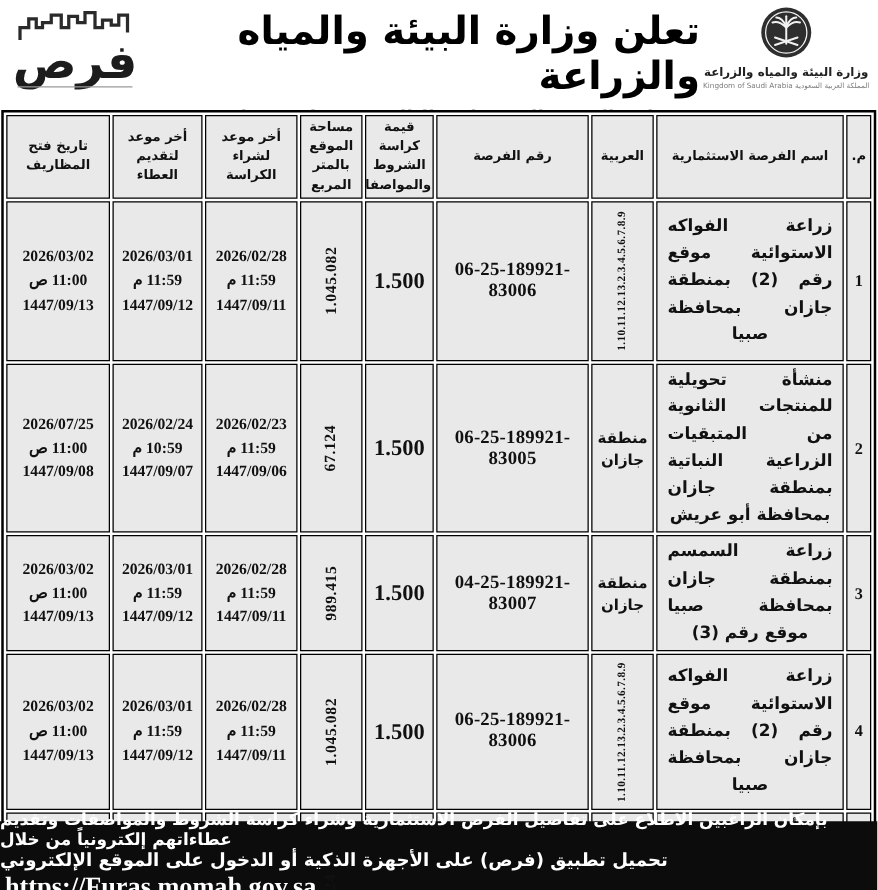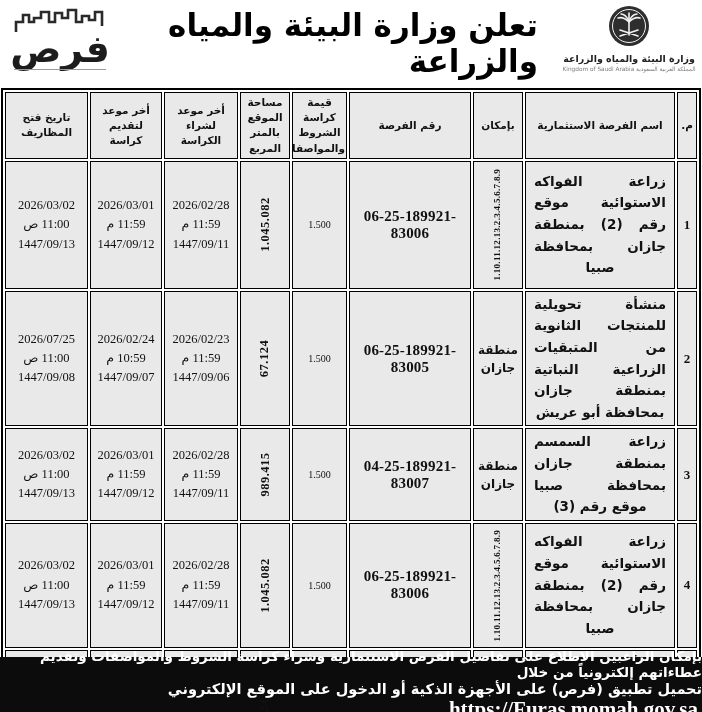--- a/index.html
+++ b/index.html
@@ -14,21 +14,21 @@
   
   .header { height: 88px; display: flex; align-items: stretch; padding: 2px 4px 0 4px; }
   .furas { width: 112px; display: flex; flex-direction: column; align-items: center; padding-top: 4px; }
   .furas svg { display: block; }
   .furas-word { font-size: 38px; font-weight: bold; line-height: 0.9; color: #1c1c1c; letter-spacing: -1px; }
   .furas-line { width: 92px; border-top: 1px solid #9a9a9a; margin: 3px 0 2px 0; }
   .furas-tag { font-size: 8px; font-weight: bold; color: #8a8a8a; direction: rtl; }
   .titles { flex: 1; text-align: right; direction: rtl; padding-top: 6px; }
   .main-title { font-size: 31px; font-weight: bold; color: #000; line-height: 1.15; }
   .sub-title { font-size: 15px; font-weight: bold; color: #000; margin-top: 6px; }
-  .ministry { width: 138px; display: flex; flex-direction: column; align-items: center; padding-top: 3px; margin-left: 22px; }
+  .ministry { width: 138px; display: flex; flex-direction: column; align-items: center; padding-top: 3px; }
   .ministry-ar { font-size: 9.5px; font-weight: bold; color: #222; margin-top: 2px; direction: rtl; }
   .ministry-en { font-size: 7.5px; font-weight: bold; color: #333; }
   .ministry-kingdom { font-size: 5.8px; color: #7c7c7c; margin-top: 2px; direction: rtl; }
 
   
   .tbl-wrap { height: 569px; }
   table {
     direction: rtl;
     width: 700px; margin: 0 1px;
     border-collapse: separate; border-spacing: 2px;
@@ -48,37 +48,37 @@
   tr.r1 td { height: 128px; }
   tr.r2 td { height: 87px; }
   tr.r3 td { height: 71px; }
   tr.r4 td { height: 125px; }
   tr.r5 td { height: 102px; }
 
   td.c-num { font-family: "Liberation Serif", "DejaVu Serif", serif; font-weight: bold; font-size: 13px; }
   td.c-name { font-size: 13.5px; font-weight: bold; line-height: 1.6; padding: 2px 8px; text-align: justify; text-align-last: center; direction: rtl; }
   td.c-region { font-size: 12px; font-weight: bold; line-height: 1.5; white-space: pre-line; }
   td.c-oppno { font-family: "Liberation Serif", "DejaVu Serif", serif; direction: ltr; font-weight: bold; font-size: 15px; letter-spacing: 0.2px; }
-  td.c-value { font-family: "Liberation Serif", "DejaVu Serif", serif; font-weight: normal; font-size: 10px; }
-  td.c-date { font-family: "Liberation Serif", "DejaVu Serif", serif; font-weight: normal; font-size: 12.5px; line-height: 1.55; white-space: pre-line; direction: rtl; }
+  td.c-value { font-family: "Liberation Serif", "DejaVu Serif", serif; font-weight: bold; font-size: 18px; }
+  td.c-date { font-family: "Liberation Serif", "DejaVu Serif", serif; font-weight: bold; font-size: 12.5px; line-height: 1.55; white-space: pre-line; direction: rtl; }
 
   .vwrap { width: 100%; height: 100%; display: flex; align-items: center; justify-content: center; }
   .vspan {
     display: inline-block; white-space: nowrap;
     transform: rotate(-90deg); transform-origin: center;
     font-family: "Liberation Serif", "DejaVu Serif", serif; font-weight: bold;
   }
   .v-area { font-size: 12.5px; letter-spacing: 0.5px; }
   .v-region { font-size: 9px; letter-spacing: 0.3px; }
 
   
   .footer {
     height: 55px; background: #0c0c0c; color: #fff;
     display: flex; flex-direction: column; justify-content: center;
-    text-align: right; direction: rtl; gap: 1px;
+    text-align: left; direction: rtl; gap: 1px;
   }
   .footer-line1 { font-size: 13.5px; font-weight: bold; }
   .footer-line2 { font-size: 14.5px; font-weight: bold; }
   .footer-url {
     font-family: "Liberation Serif", "DejaVu Serif", serif;
     font-size: 21px; font-weight: bold; direction: ltr; unicode-bidi: embed;
     display: inline-block; padding: 0 4px; vertical-align: -2px;
   }
 </style>
 </head>
@@ -134,26 +134,26 @@
           <col style="width:55px">
           <col style="width:50px">
         <col style="width:74px">
           <col style="width:72px">
           <col style="width:83px">
       </colgroup>
       <thead>
         <tr>
           <th>م.</th>
           <th>اسم الفرصة الاستثمارية</th>
-          <th>بإمكان</th>
+          <th>العربية</th>
           <th>رقم الفرصة</th>
           <th>قيمة كراسة الشروط والمواصفات</th>
           <th>مساحة الموقع بالمتر المربع</th>
           <th>أخر موعد لشراء الكراسة</th>
-          <th>أخر موعد لتقديم كراسة</th>
+          <th>أخر موعد لتقديم العطاء</th>
           <th>تاريخ فتح المظاريف</th>
         </tr>
       </thead>
       <tbody>
         <tr class="r1">
           <td class="c-num">1</td>
           <td class="c-name">زراعة الفواكه الاستوائية موقع رقم (2) بمنطقة جازان بمحافظة صبيا</td>
           <td class="c-region"><div class="vwrap"><span class="vspan v-region">1.10.11.12.13.2.3.4.5.6.7.8.9</span></div></td>
           <td class="c-oppno">06-25-189921-83006</td>
           <td class="c-value">1.500</td>

